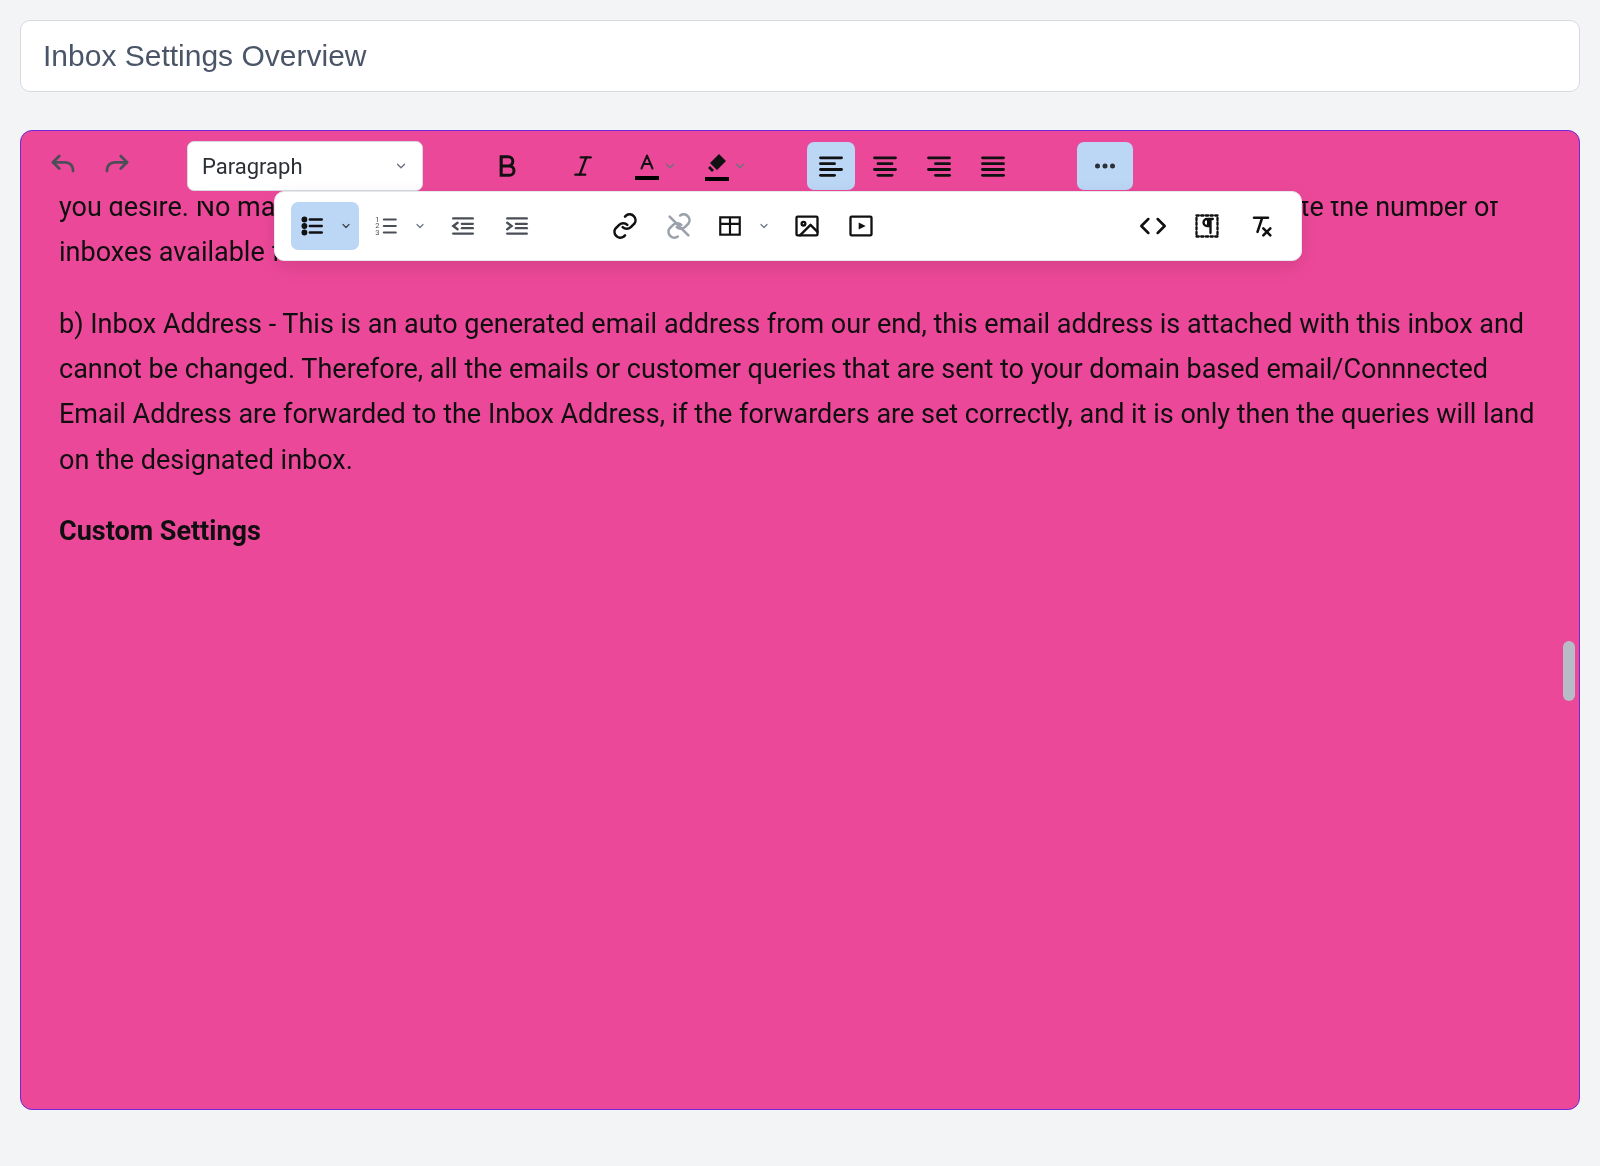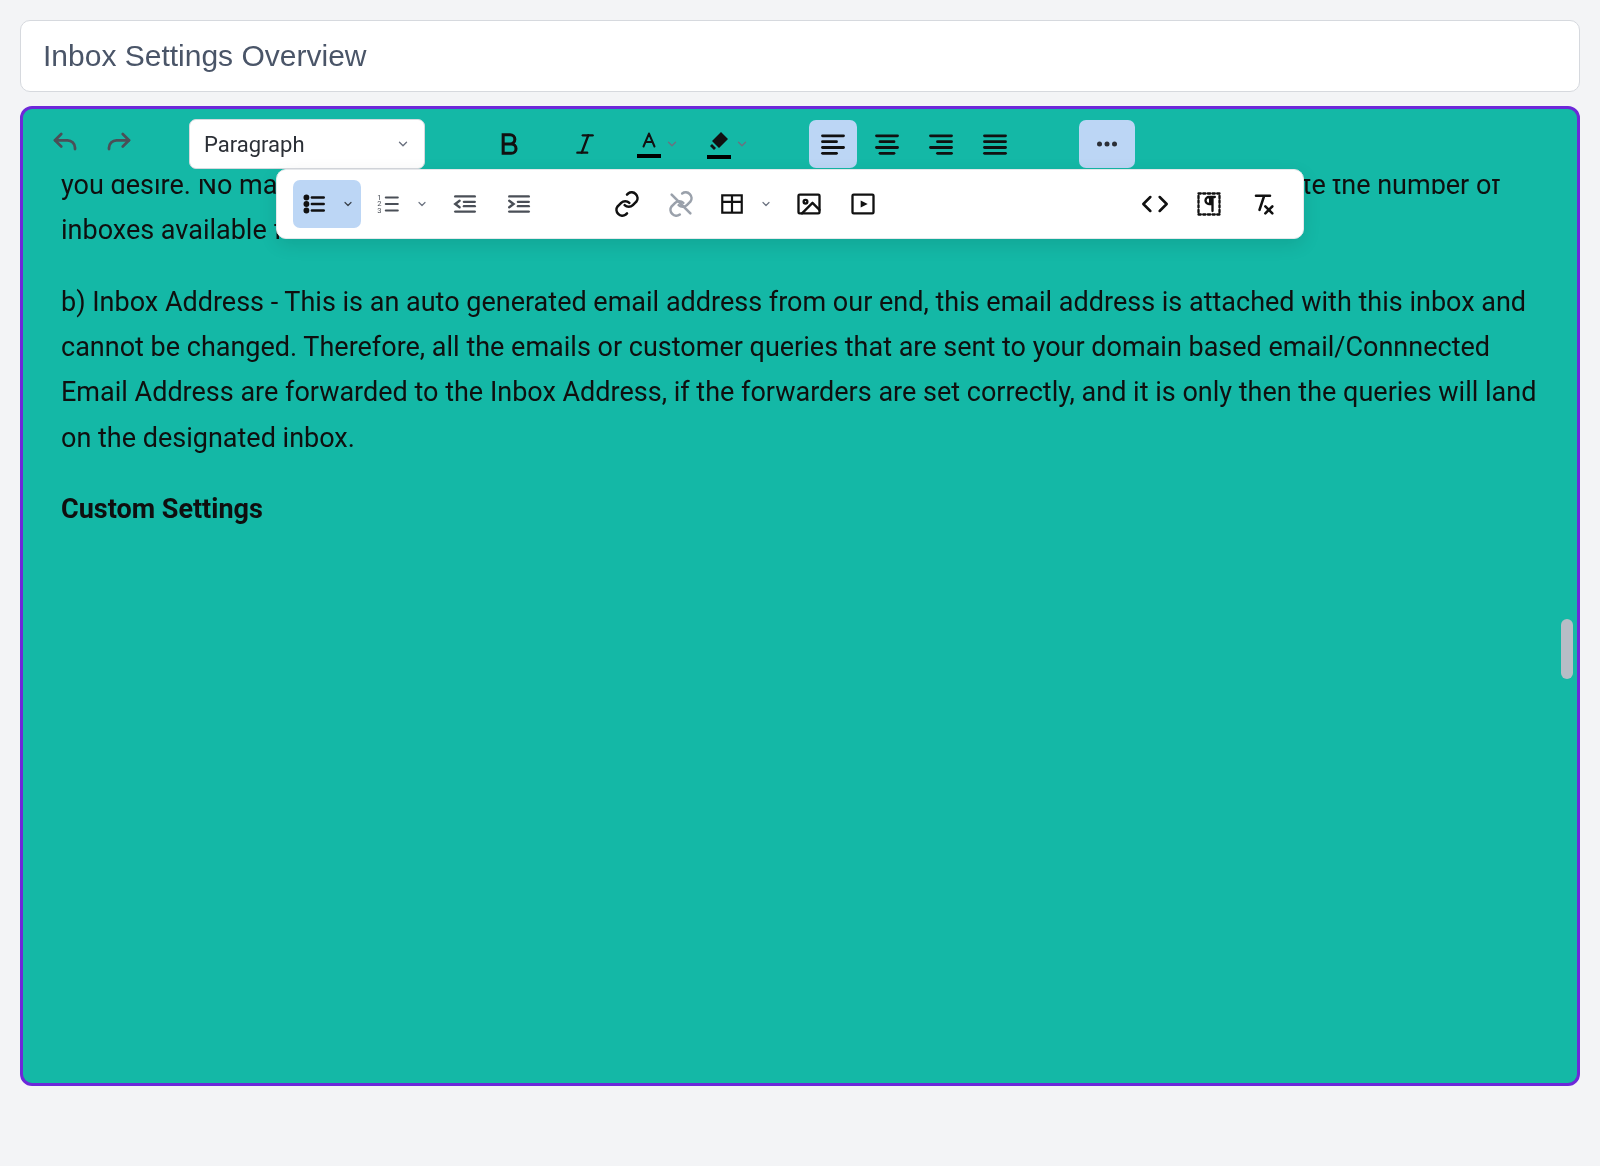--- a/index.html
+++ b/index.html
@@ -25,26 +25,26 @@
   .title-input {
     width: 100%;
     height: 72px;
     border: 1px solid #d6d9de;
     border-radius: 10px;
     background: #fff;
     font-size: 30px;
     color: #4a5568;
     padding: 0 22px;
     outline: none;
-    margin-bottom: 14px;
+    margin-bottom: 38px;
   }
   .editor-card {
     width: 100%;
-    background: #14b8a6;
-    border: 3px solid #6d28d9;
+    background: #ec4899;
+    border: 1px solid #6d28d9;
     border-radius: 12px;
     position: relative;
     height: 980px;
     overflow: hidden;
   }
   .toolbar-row1 {
     display: flex;
     align-items: center;
     height: 70px;
     padding: 0 18px;

